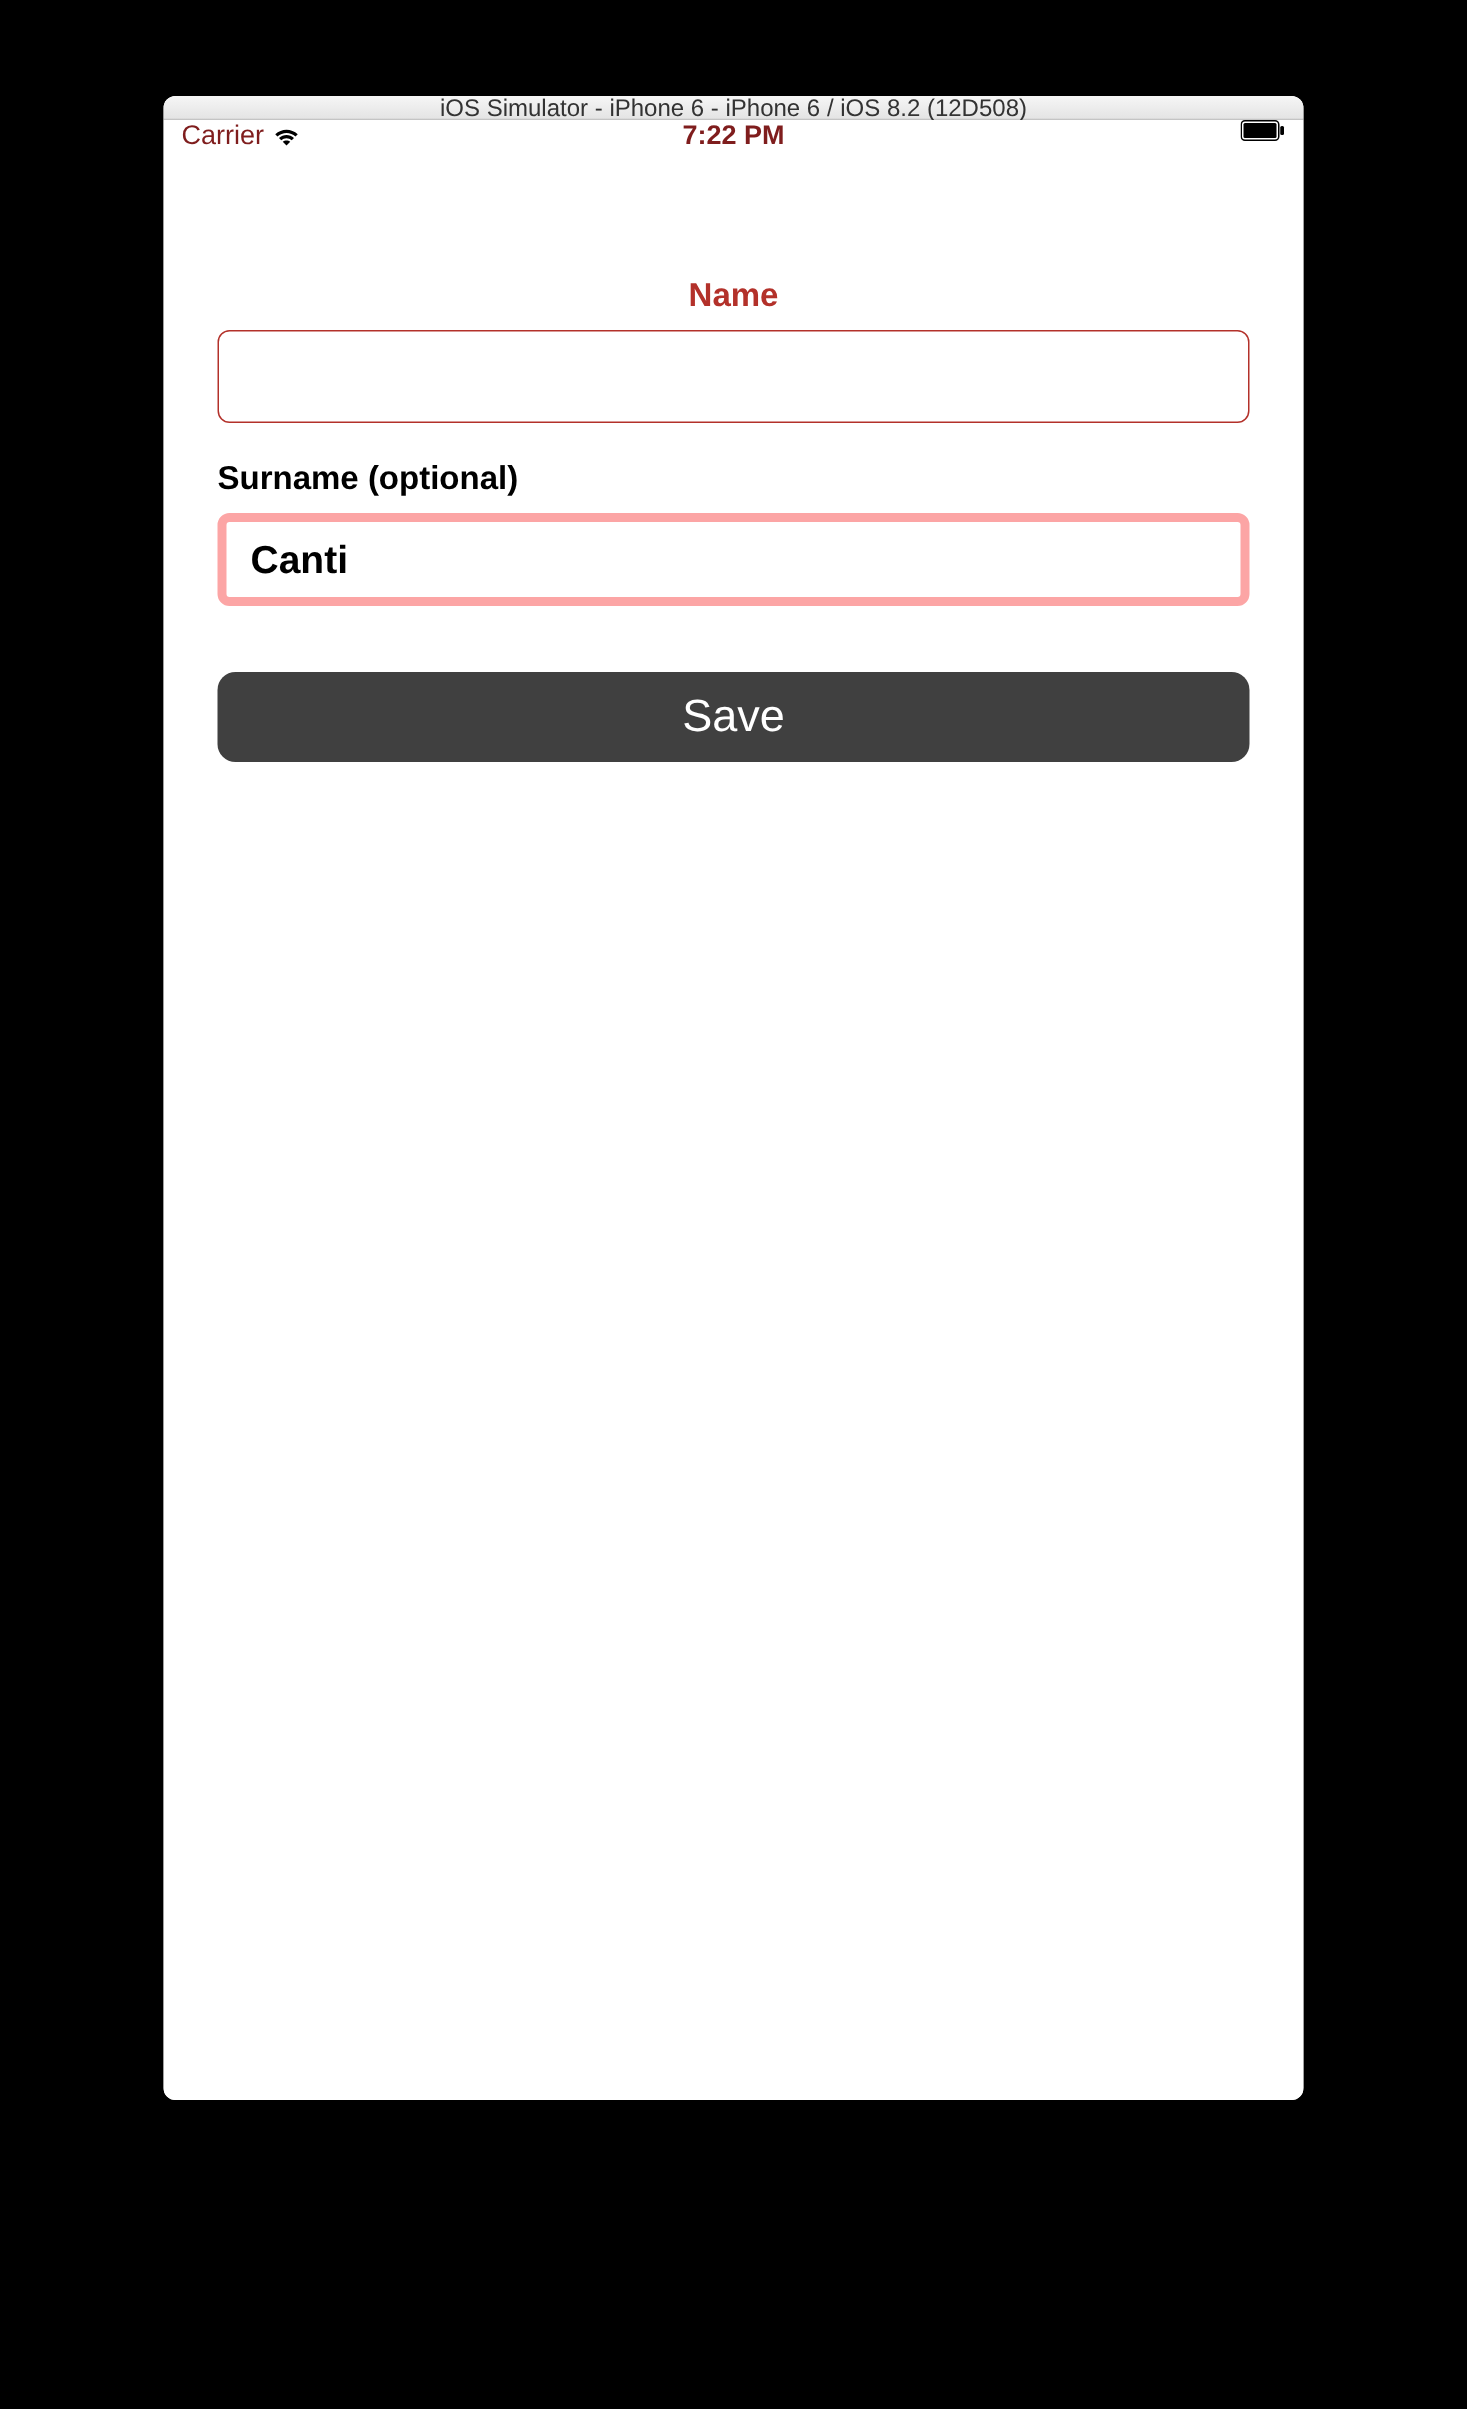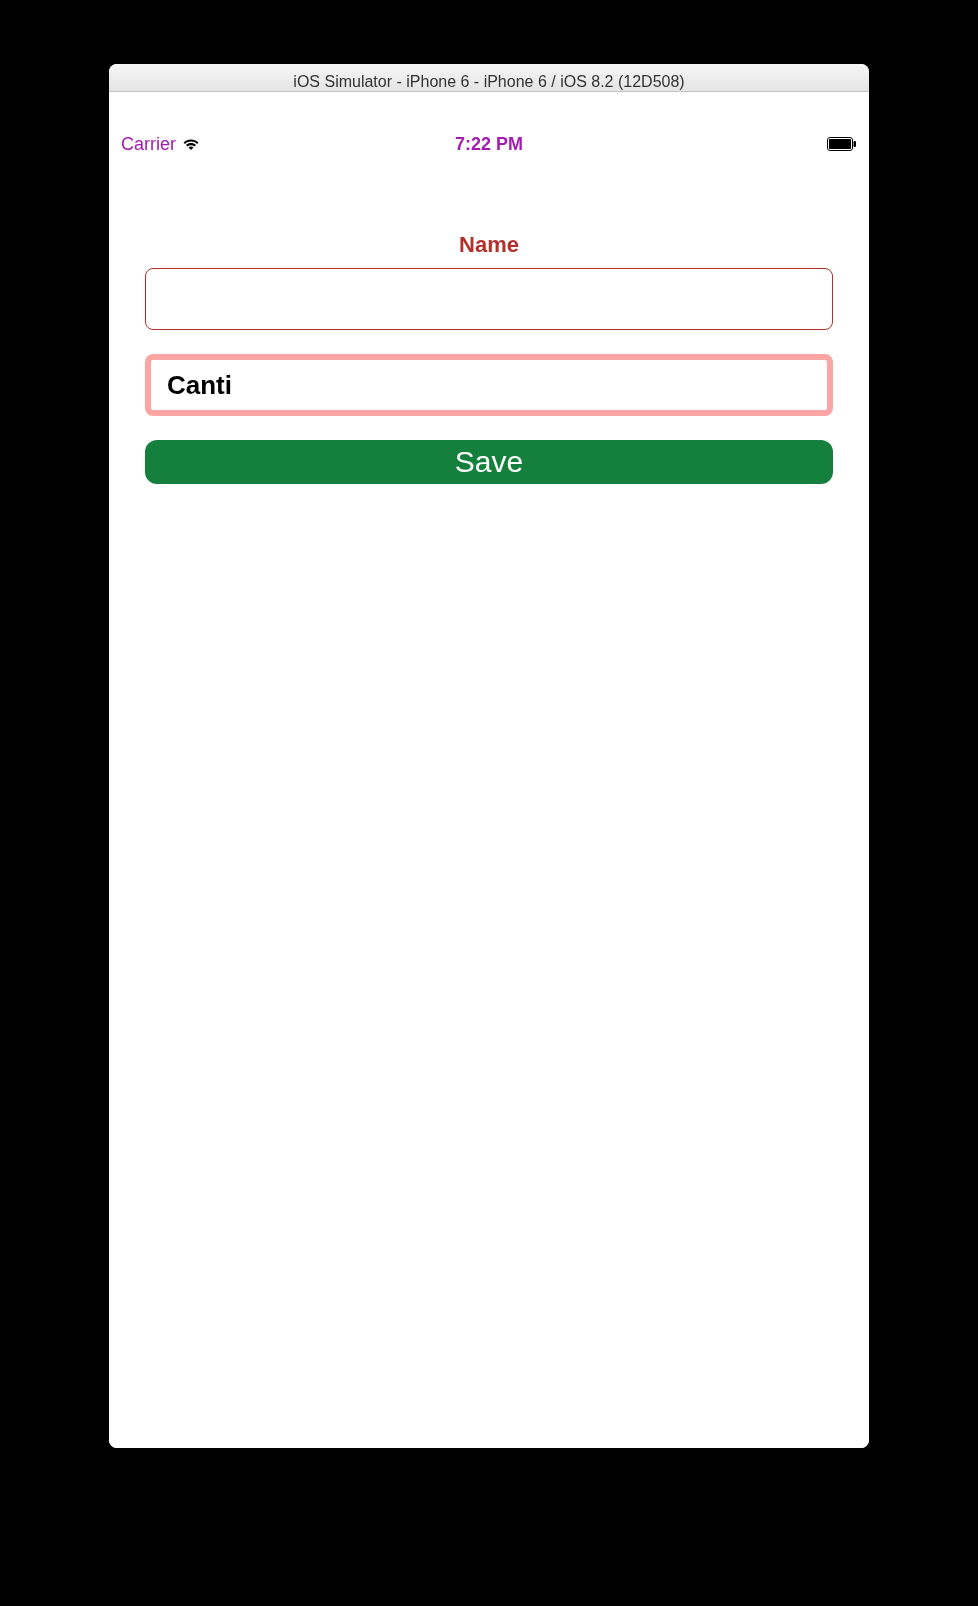--- a/index.html
+++ b/index.html
@@ -18,45 +18,44 @@
       padding-top: 64px;
     }
     .simulator-window {
       width: 760px;
       background: #fff;
       border-radius: 8px;
       overflow: hidden;
       box-shadow: 0 10px 40px rgba(0,0,0,0.5);
     }
     .titlebar {
-      height: 28px;
+      height: 16px;
       background: linear-gradient(to bottom, #f6f6f6, #e4e4e4);
       border-bottom: 1px solid #c4c4c4;
       display: flex;
-      align-items: flex-end;
+      align-items: flex-start;
       justify-content: center;
       font-size: 16px;
       color: #333;
       font-weight: 400;
     }
     .phone-screen {
       background: #fff;
       height: 1320px;
       position: relative;
     }
     .status-bar {
       height: 32px;
       display: flex;
-      align-items: center;
+      align-items: flex-start;
       justify-content: space-between;
       padding: 0 12px;
       font-size: 18px;
       font-weight: 500;
-      color: #a21caf;
-      margin-top: 36px;
+      color: #7f1d1d;
     }
     .status-left {
       display: flex;
       align-items: center;
       gap: 6px;
     }
     .status-center {
       position: absolute;
       left: 50%;
       transform: translateX(-50%);
@@ -129,28 +128,29 @@
       width: 44px;
       height: 44px;
       background: #fff;
       border-radius: 50%;
       top: 2px;
       right: 2px;
       box-shadow: 0 2px 4px rgba(0,0,0,0.25);
     }
     .save-button {
       width: 100%;
-      height: 44px;
-      background: #15803d;
+      height: 60px;
+      background: #404040;
       border: none;
       border-radius: 12px;
       color: #fff;
       font-size: 30px;
       font-weight: 300;
       cursor: pointer;
+      margin-top: 20px;
       font-family: inherit;
     }
   </style>
 </head>
 <body>
 
 <div class="simulator-window">
   <div class="titlebar">
     <span>iOS Simulator - iPhone 6 - iPhone 6 / iOS 8.2 (12D508)</span>
   </div>
@@ -176,20 +176,21 @@
     </div>
 
     <div class="form-content">
 
       <div class="form-row">
         <label class="field-label error">Name</label>
         <input type="text" class="text-input error" value="" style="">
       </div>
 
       <div class="form-row">
+        <label class="field-label normal">Surname (optional)</label>
         <div class="caret-wrap">
           <input type="text" class="text-input focused" value="Canti" style="">
         </div>
       </div>
 
 
 
       <button class="save-button">Save</button>
 
     </div>

